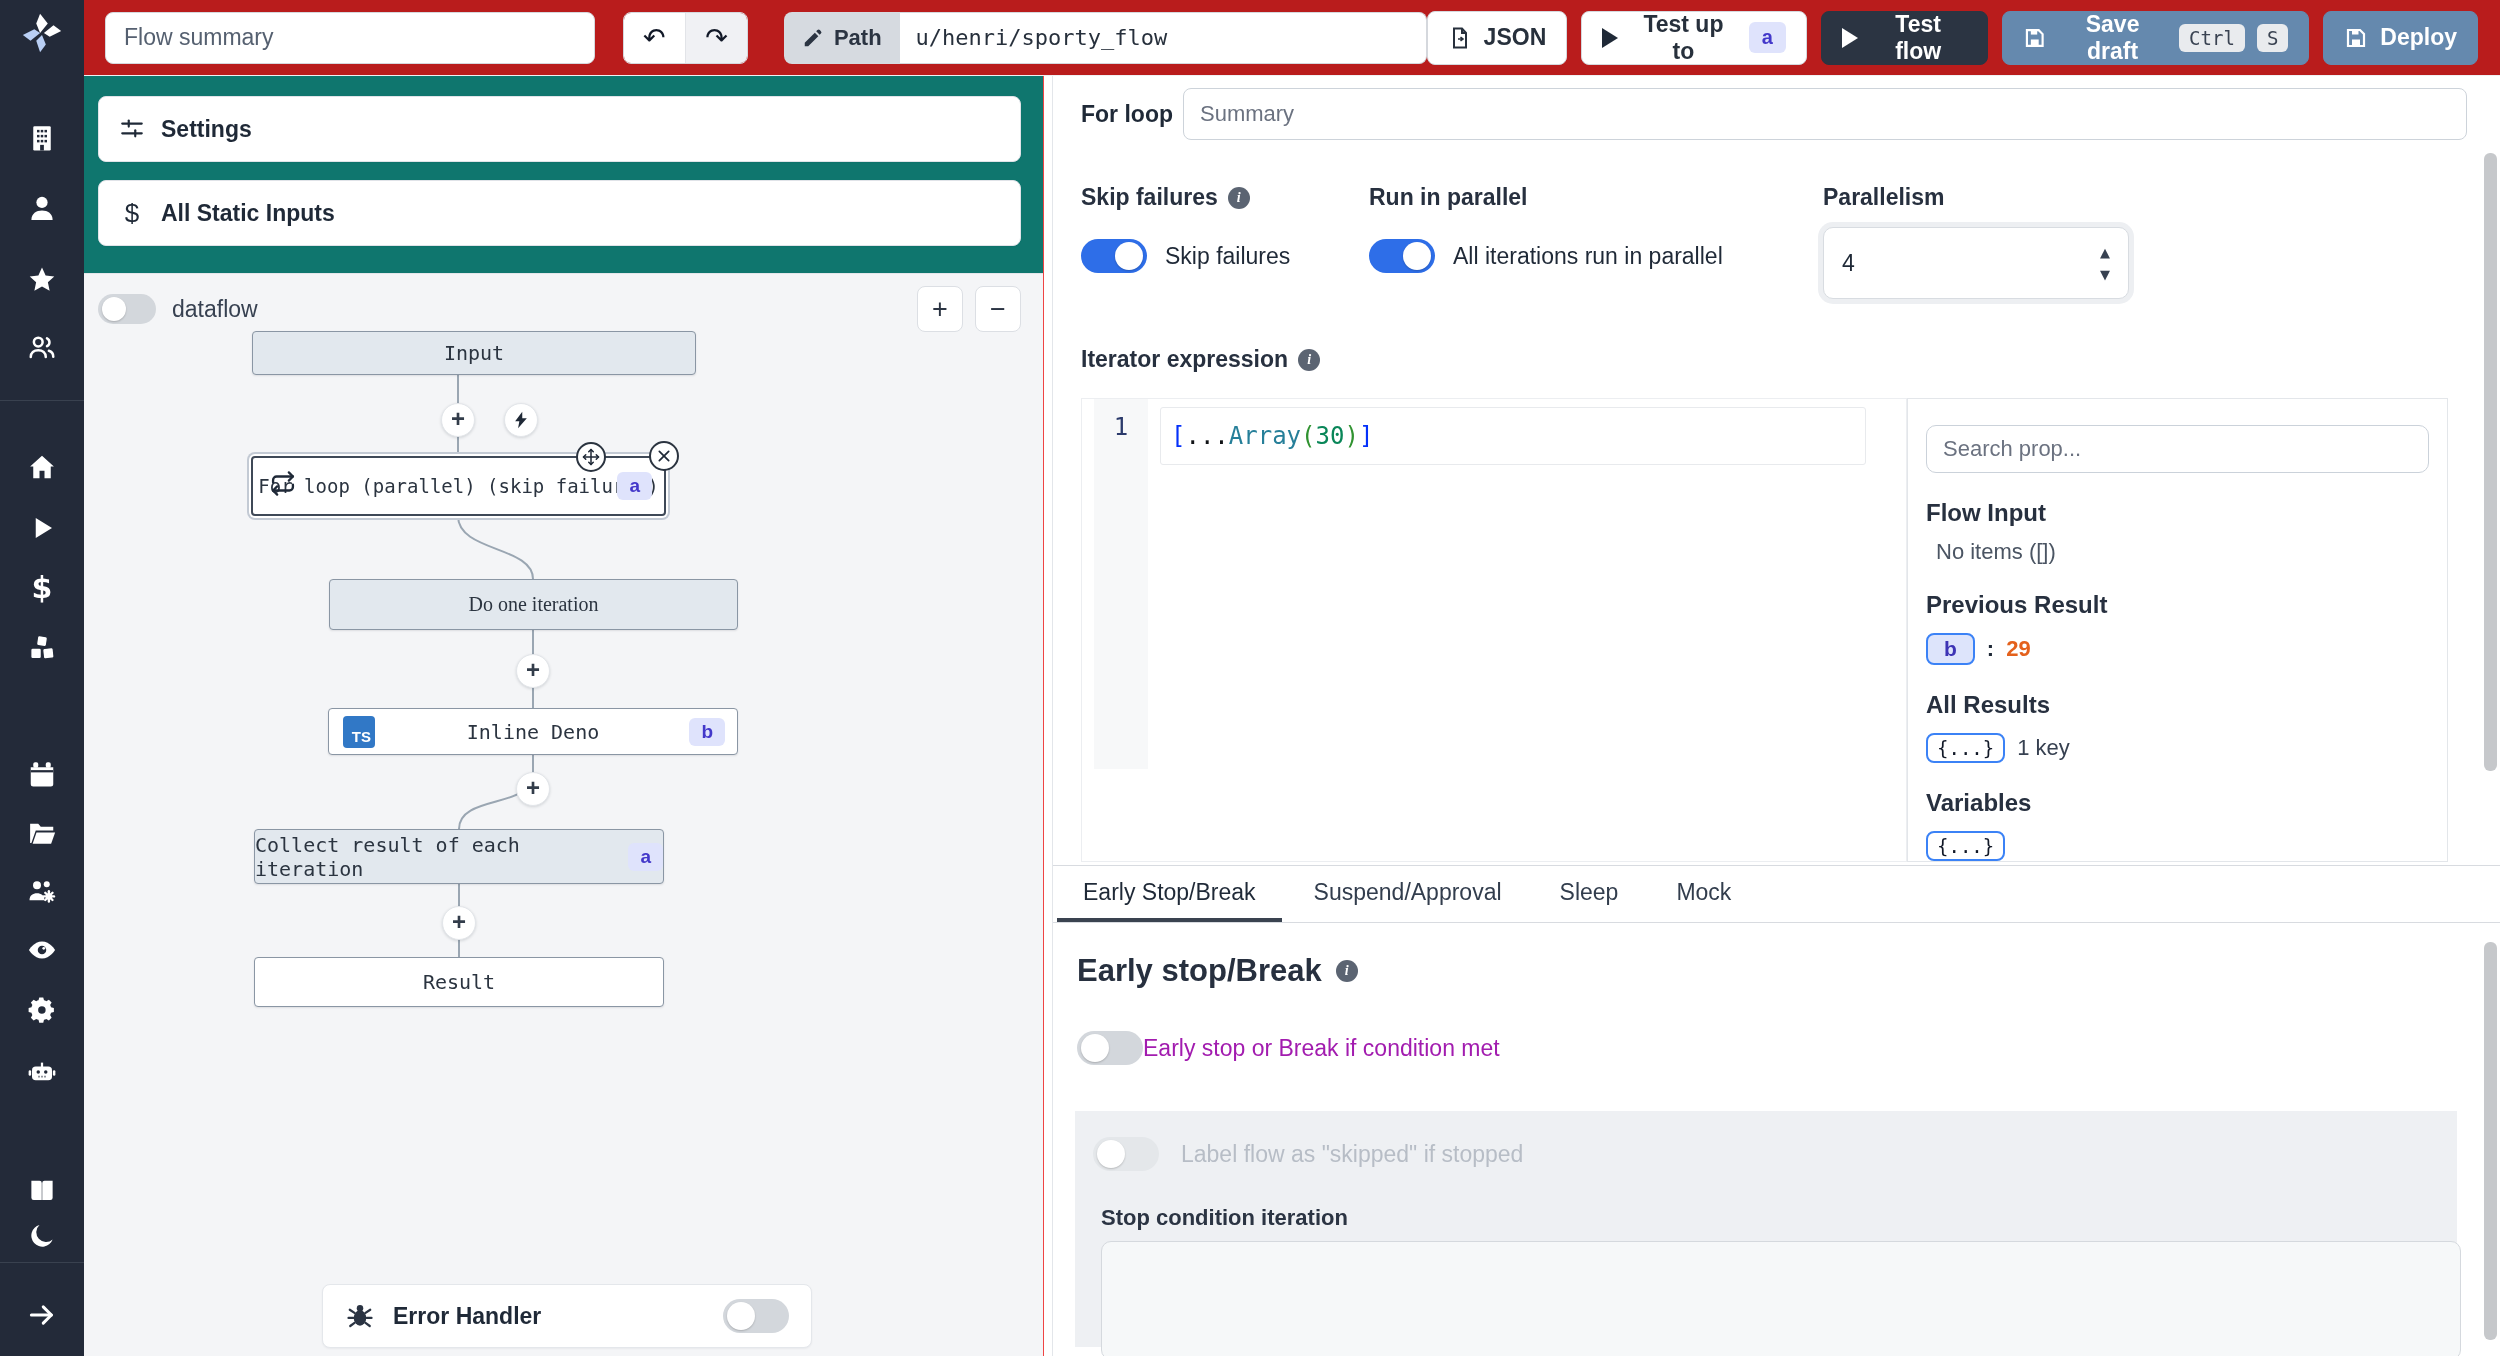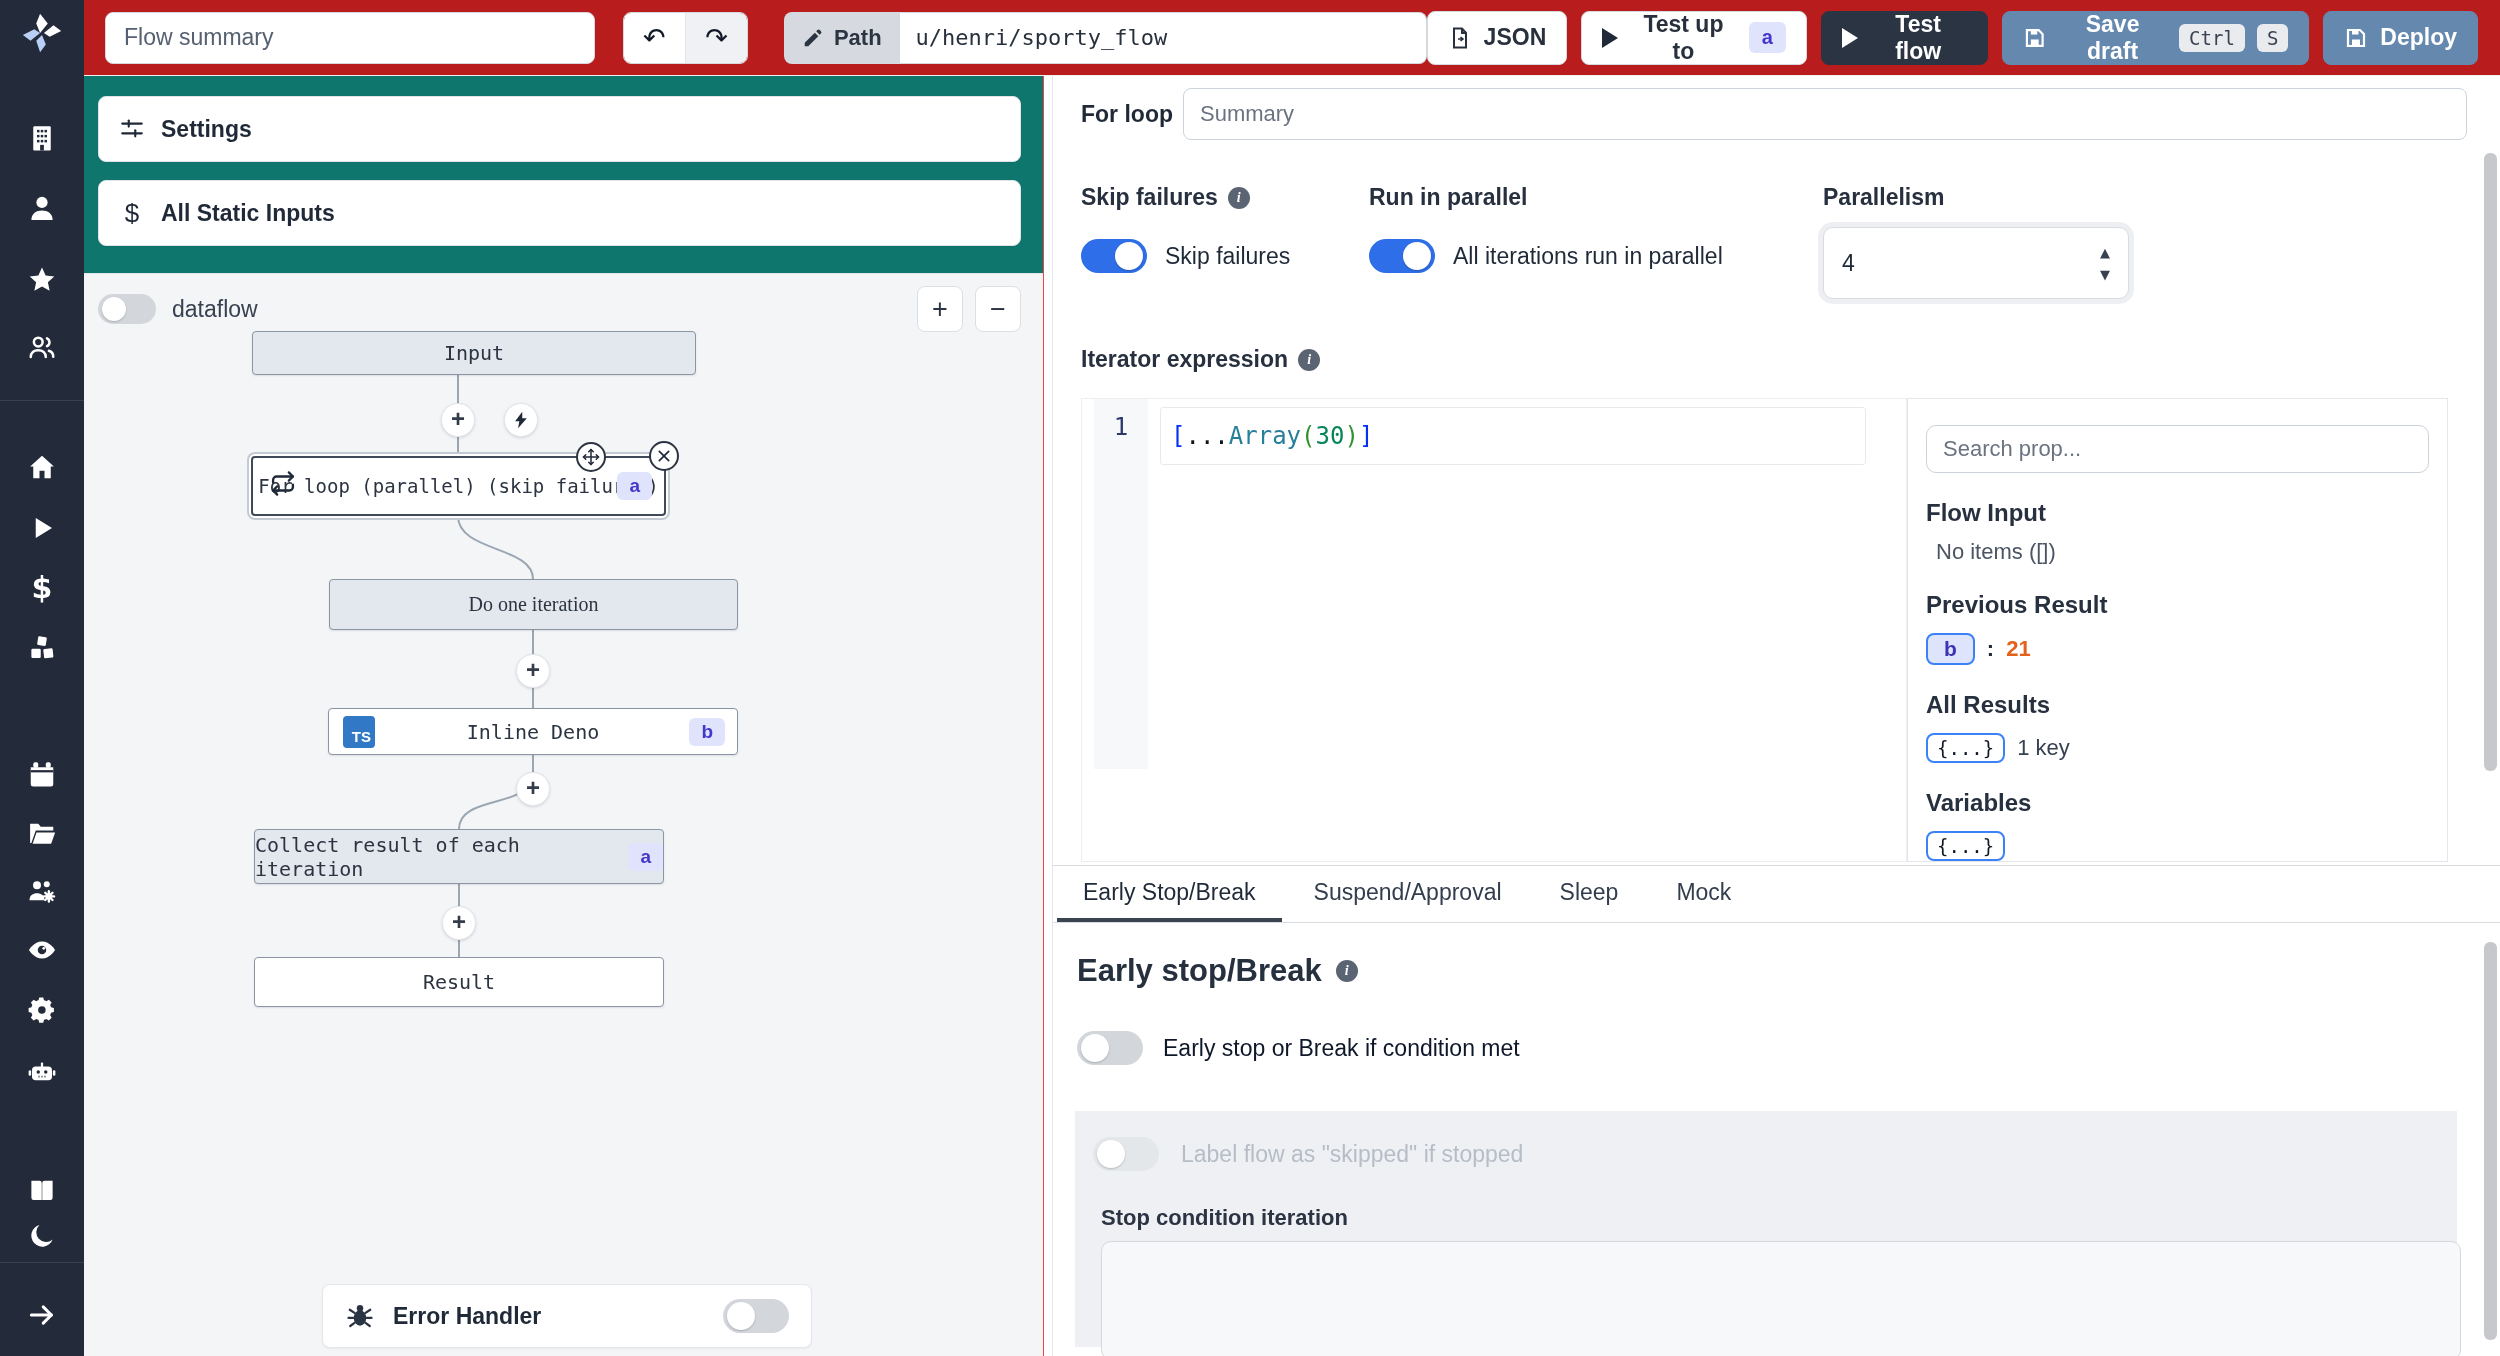--- a/index.html
+++ b/index.html
@@ -134,21 +134,21 @@
   .pinfo { font-size:22px; color:#374151; }
 
   
   .bottomsec { position:absolute; left:0; top:789px; width:1448px; height:491px; background:#fff; border-top:1px solid #d8dbe0; }
   .tabbar { display:flex; height:57px; border-bottom:1px solid #d8dbe0; padding-left:4px; gap:6px; }
   .tab { display:flex; align-items:center; padding:0 26px; font-size:23px; color:#323d4d; cursor:pointer;
     border-bottom:4px solid transparent; }
   .tab.active { color:#1f2937; font-weight:400; border-bottom-color:#3a4350; }
   .eshead { display:flex; align-items:center; gap:14px; margin:30px 0 0 24px; }
   .eshead .t { font-size:31px; font-weight:700; color:#27303f; }
-  .esrow1 { display:flex; align-items:center; gap:20px; margin:42px 0 0 24px; font-size:23px; color:#0f172a;text-align:right; }
+  .esrow1 { display:flex; align-items:center; margin:42px 0 0 24px; font-size:23px; color:#a21caf;text-align:right; }
   .disbox { position:absolute; left:22px; top:245px; width:1382px; height:236px; background:#eef0f3; padding:26px 18px 0 18px; }
   .disbox .drow { display:flex; align-items:center; gap:22px; font-size:23px; color:#b7bdc6; }
   .dishead { font-size:22px; font-weight:700; color:#2b3443; margin-top:34px; margin-left:8px; }
   .diseditor { margin:10px 0 0 8px; width:1360px; height:119px; background:#f6f8f9; border:1px solid #d5d9de; border-radius:10px; }
 
   .sbthumb { position:absolute; right:3px; width:13px; background:#c6c8cb; border-radius:6px; z-index:40; }
 </style>
 </head>
 <body>
 
@@ -539,21 +539,21 @@
       </div>
 
       <div class="props">
         <input class="searchprop" placeholder="Search prop..." style="">
         <div class="phead">Flow Input</div>
         <div class="pitem">No items ([])</div>
         <div class="phead">Previous Result</div>
         <div class="prow">
           <span class="keychip">b</span>
           <span class="colon">:</span>
-          <span class="orange">21</span>
+          <span class="orange">29</span>
         </div>
         <div class="phead">All Results</div>
         <div class="prow">
           <span class="objchip">{...}</span>
           <span class="pinfo">1 key</span>
         </div>
         <div class="phead">Variables</div>
         <div class="prow">
           <span class="objchip">{...}</span>
         </div>

